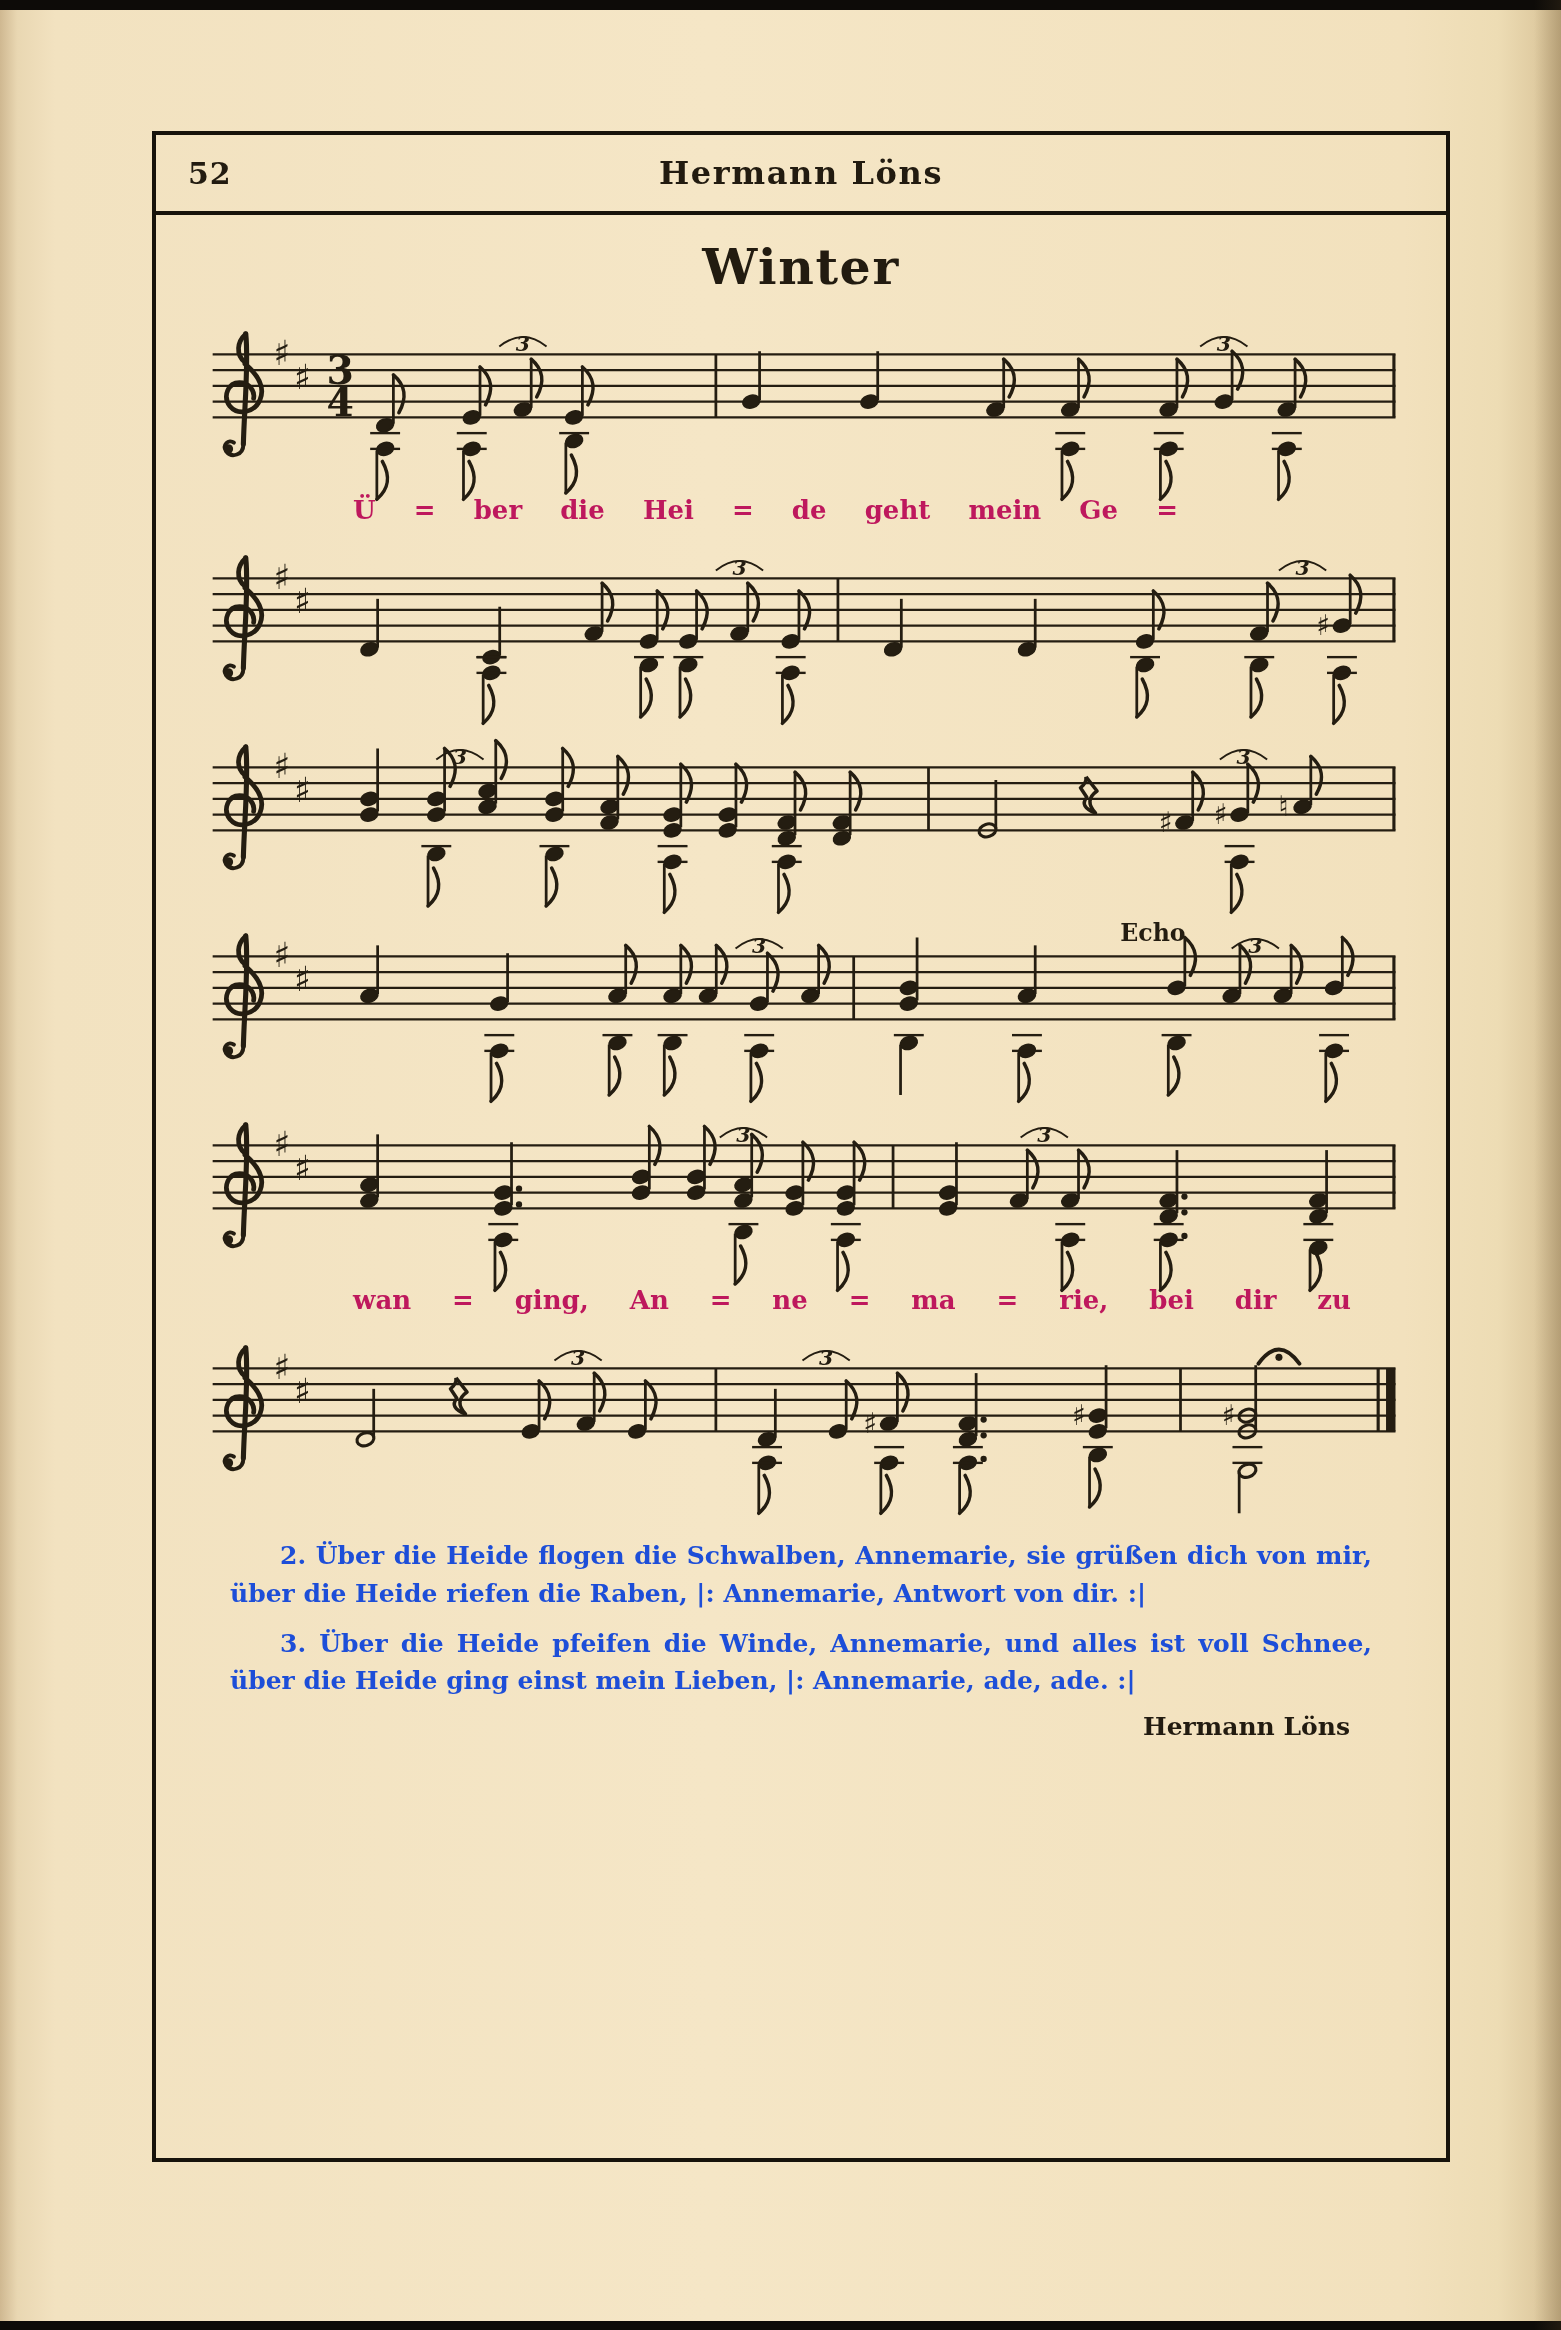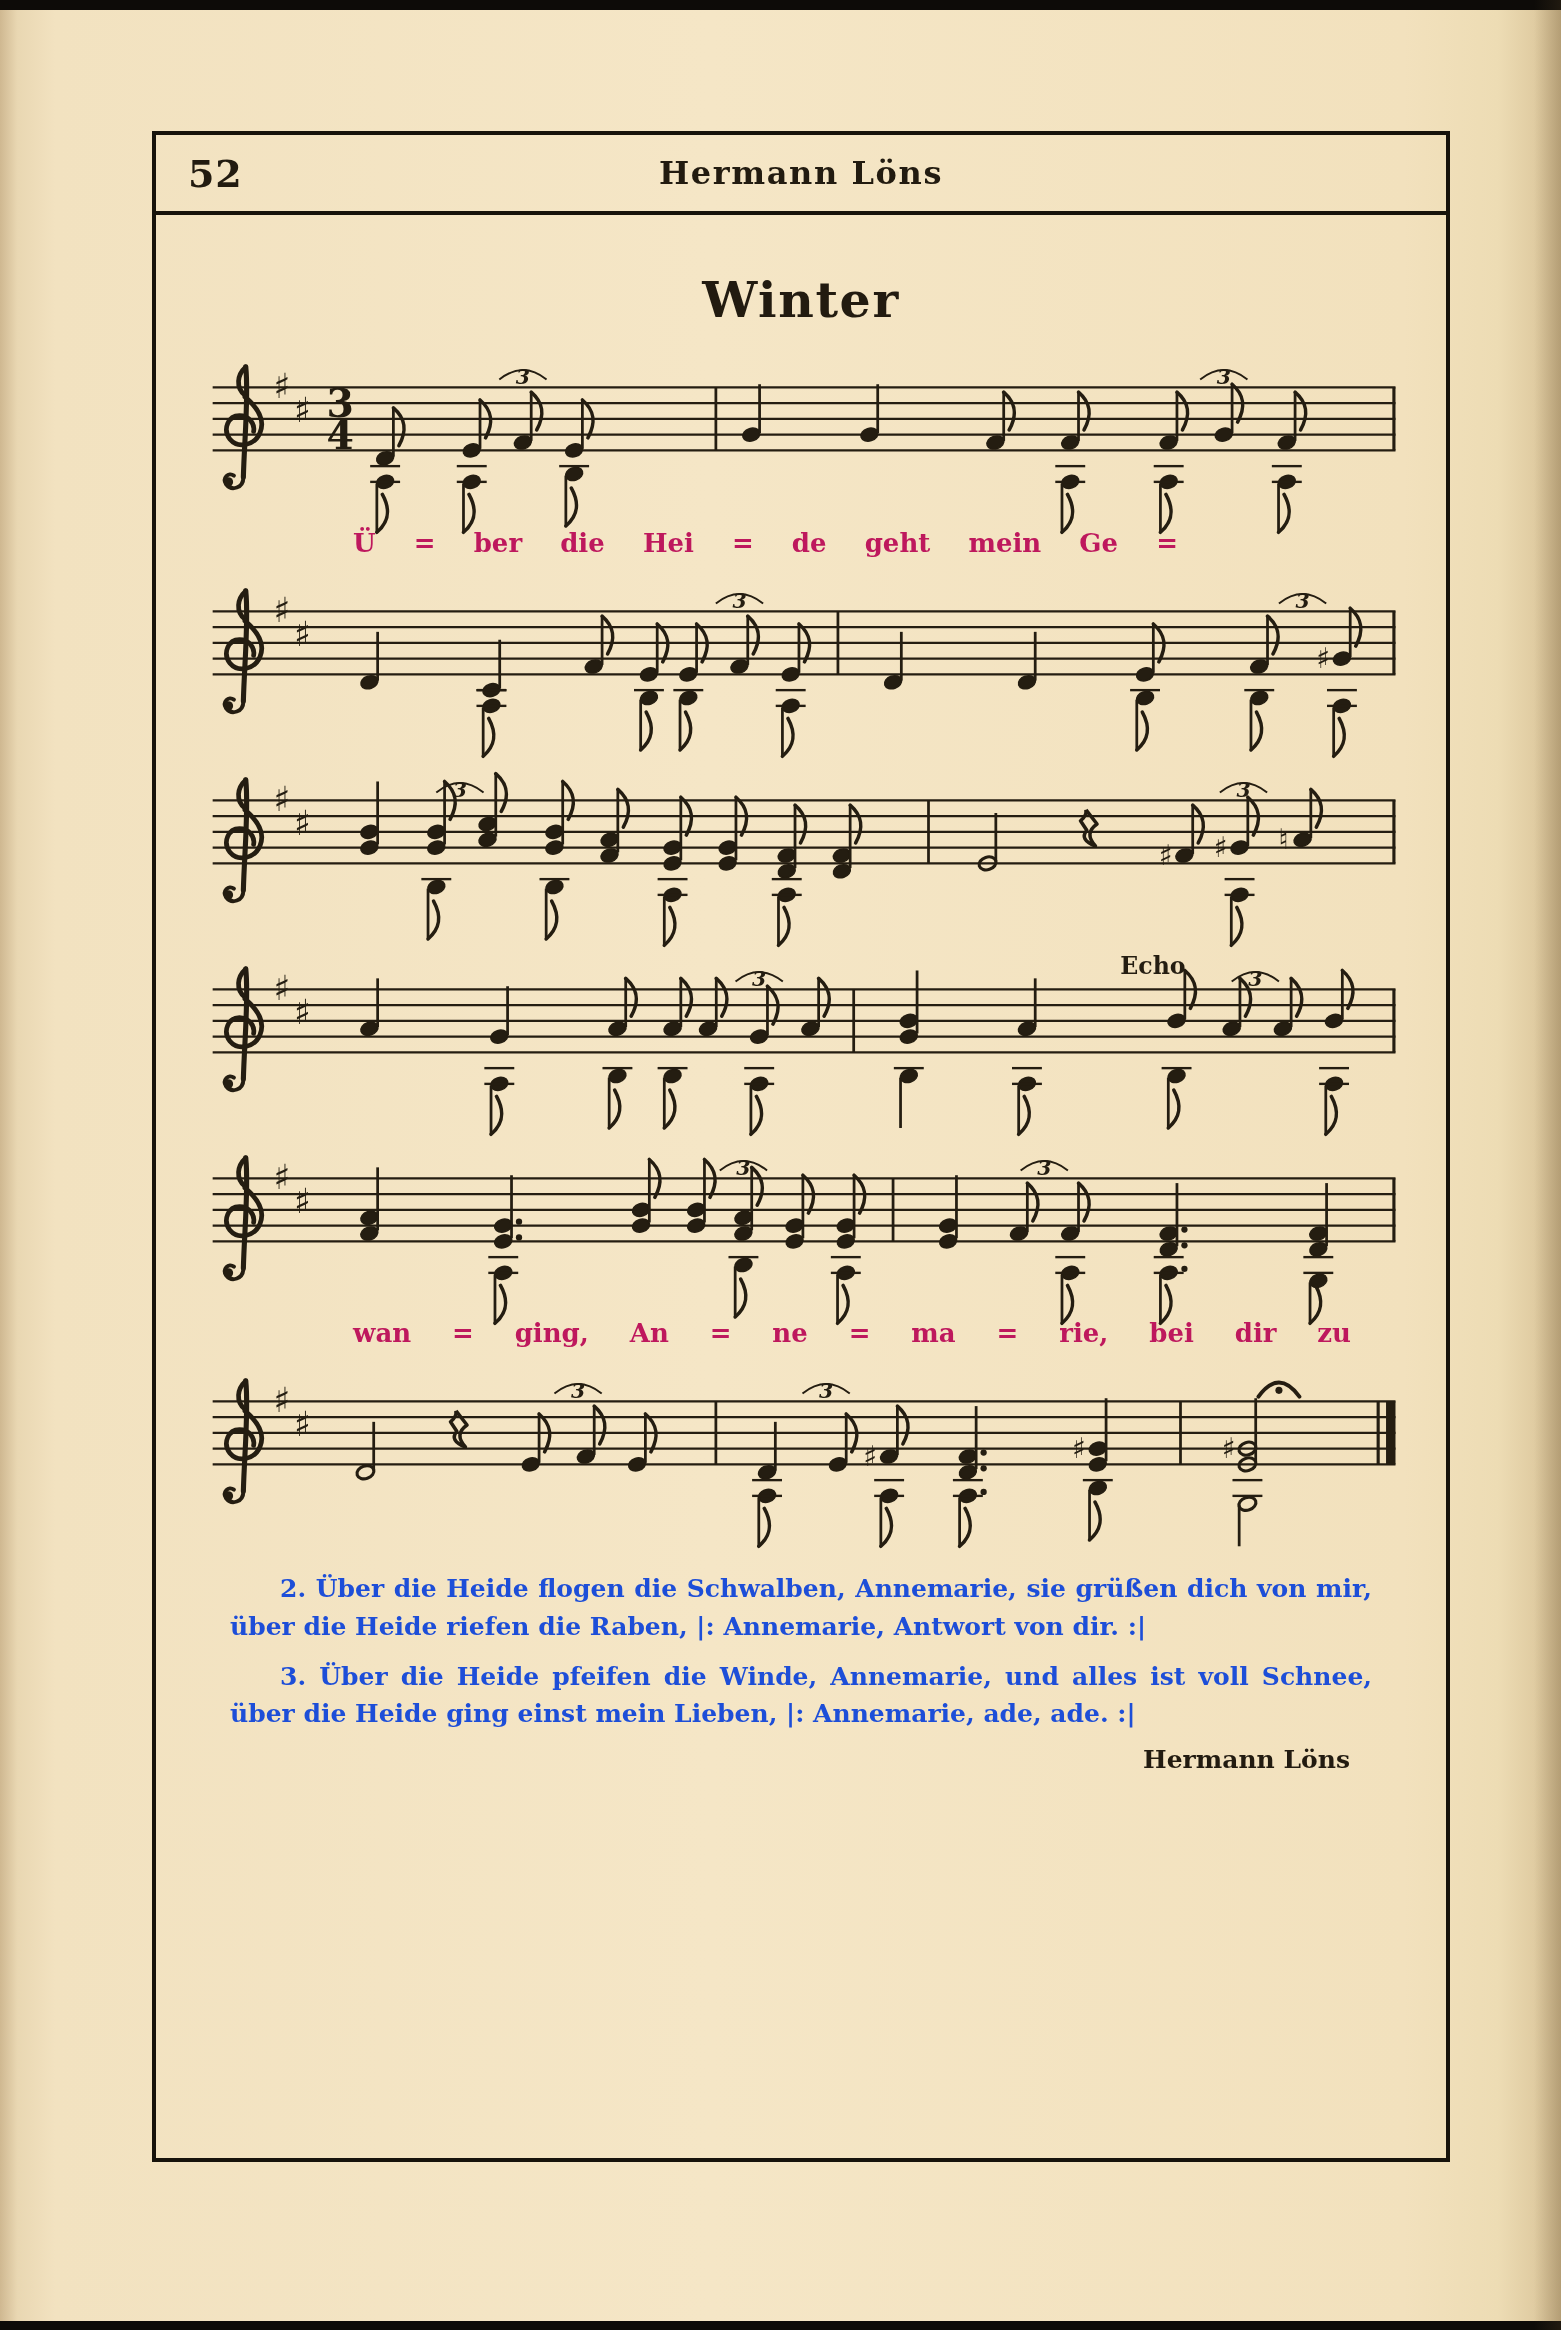--- a/index.html
+++ b/index.html
@@ -12,24 +12,24 @@
   .edge.top{top:0;height:10.3px;}
   .edge.bottom{bottom:0;height:8.7px;}
   .page-right-shade{position:absolute;top:0;right:0;width:27px;height:100%;
     background:linear-gradient(90deg,rgba(90,70,40,0) 0%,rgba(90,70,40,.25) 100%);}
   .frame{
     position:absolute;left:152px;top:131px;width:1298px;height:2031px;
     border:4px solid #17130b;box-sizing:border-box;
   }
   .header-bar{position:relative;height:76px;border-bottom:4px solid #17130b;}
   .page-number{position:absolute;left:32px;top:50%;transform:translateY(-50%);
-    font-size:38px;font-weight:bold;letter-spacing:0.8px;}
+    font-size:30px;font-weight:bold;letter-spacing:0.8px;}
   .header-title{position:absolute;left:50%;top:50%;transform:translate(-50%,-50%);
     font-size:32px;font-weight:bold;letter-spacing:1.6px;}
-  .song-title{text-align:center;margin-top:56px;font-size:49px;font-weight:bold;letter-spacing:1.6px;}
+  .song-title{text-align:center;margin-top:23px;font-size:49px;font-weight:bold;letter-spacing:1.6px;}
   .systems{margin-top:19px;}
   .system svg{display:block;margin-left:43px;}
   .lyrics{
     font-weight:bold;font-size:26px;color:#be185d;
     margin:-9.5px 95px 14px 197px;
     text-align:justify;text-align-last:justify;
   }
   .system:nth-child(1) .lyrics{margin-right:268px;}
   .verses{margin:19px 74px 0 74px;font-size:25px;font-weight:bold;text-align:justify;color:#1d4ed8;}
   .verses p{margin:12.6px 0;text-indent:50px;line-height:1.5;}

